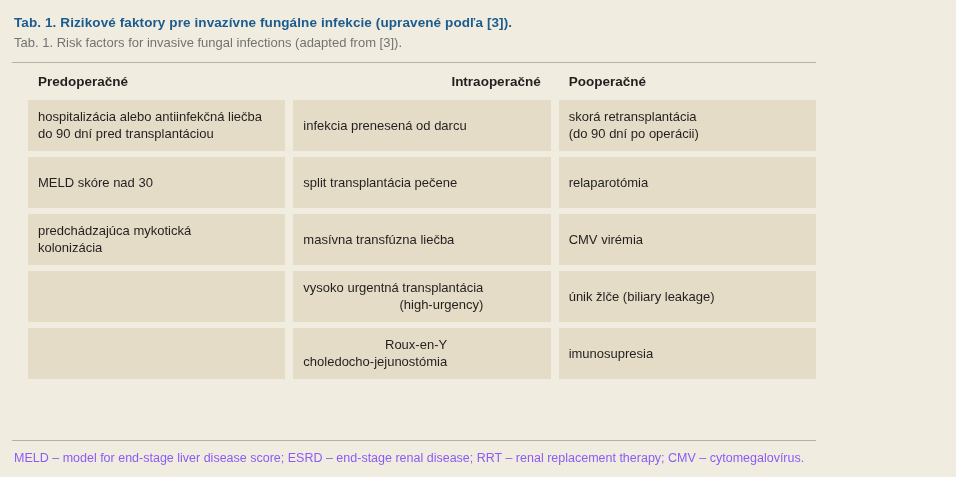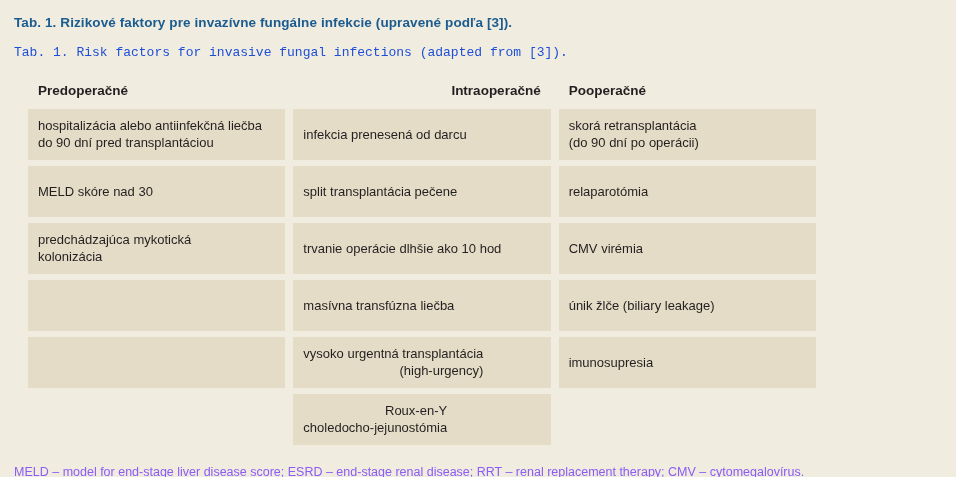--- a/index.html
+++ b/index.html
@@ -28,24 +28,23 @@
   .caption-primary {
     font-size: 13.5px;
     font-weight: bold;
     color: #1b5c8f;
     line-height: 1.35;
     letter-spacing: 0.1px;
   }
   .caption-secondary {
     font-size: 13px;
     font-weight: normal;
-    color: #1d4ed8;
+    color: #737373;
     line-height: 1.35;
-    margin-top: 12px;
-    font-family: Liberation Mono, monospace;
+    margin-top: 2px;
   }
   .rule {
     height: 1px;
     background: #b9b0a0;
     margin: 10px 0 0 0;
   }
   .grid {
     margin-top: 0;
     display: flex;
     flex-direction: column;
@@ -150,23 +149,20 @@
       </div>
 
       <div class="column col-1">
         <div class="cell">
             <span class="cell-text">infekcia prenesená od darcu</span>
           </div>
         <div class="cell">
             <span class="cell-text">split transplantácia pečene</span>
           </div>
         <div class="cell">
-            <span class="cell-text">trvanie operácie dlhšie ako 10 hod</span>
-          </div>
-        <div class="cell">
             <span class="cell-text">masívna transfúzna liečba</span>
           </div>
         <div class="cell">
             <span class="cell-text">vysoko urgentná transplantácia
 (high-urgency)</span>
           </div>
         <div class="cell">
             <span class="cell-text">Roux-en-Y
 choledocho-jejunostómia</span>
           </div>

